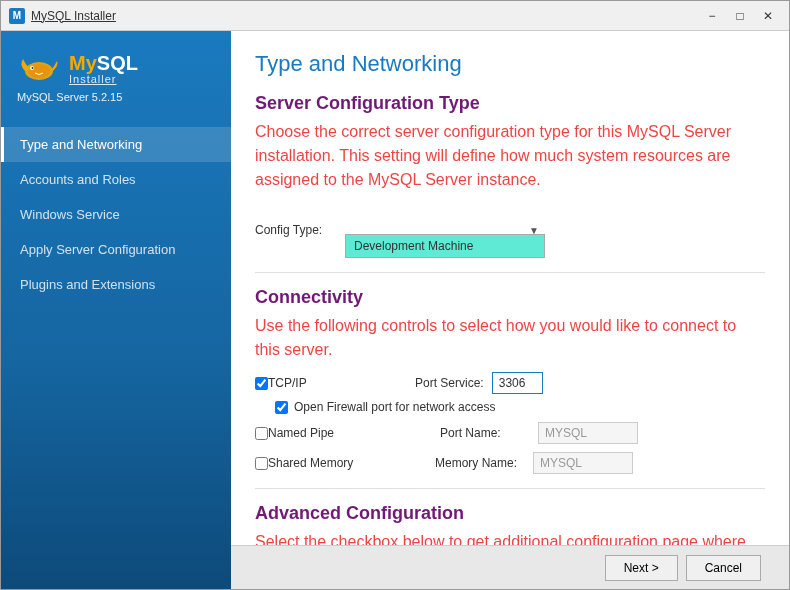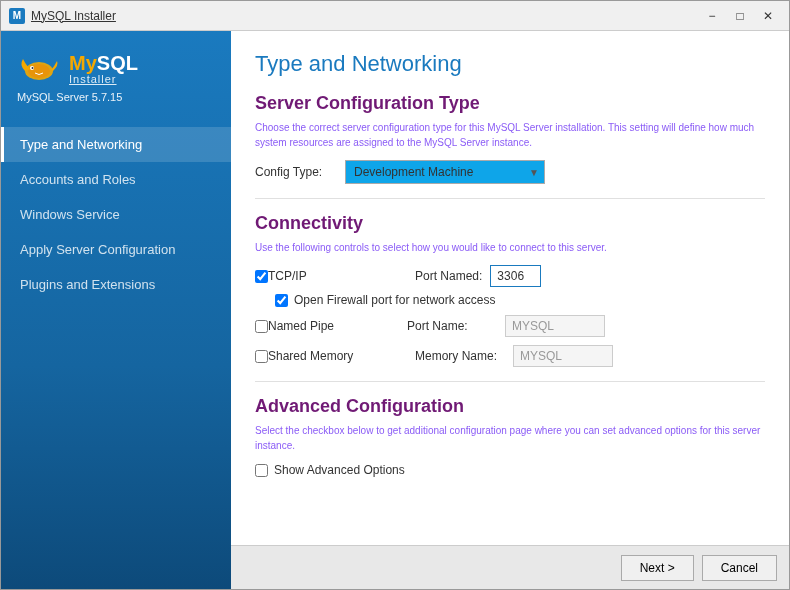--- a/index.html
+++ b/index.html
@@ -138,22 +138,22 @@
       font-weight: 300;
       margin-bottom: 16px;
     }
     .section-title {
       font-size: 18px;
       font-weight: 600;
       color: #701a75;
       margin-bottom: 6px;
     }
     .section-desc {
-      font-size: 10px;
-      color: #8b5cf6;
+      font-size: 16px;
+      color: #ef4444;
       margin-bottom: 10px;
       line-height: 1.5;
     }
     .section-divider {
       border: none;
       border-top: 1px solid #e0e0e0;
       margin: 14px 0;
     }
     .config-type-row {
       display: flex;
@@ -168,26 +168,27 @@
     }
     .select-wrapper {
       position: relative;
       display: inline-flex;
       align-items: center;
     }
     .config-select {
       appearance: none;
       -webkit-appearance: none;
       border: 1px solid #aaa;
-      background: #0ea5e9;
+      background: #5eead4;
       padding: 4px 28px 4px 8px;
       font-size: 12px;
       width: 200px;
       cursor: pointer;
       color: #333;
+      margin-top: 32px;
     }
     .select-arrow {
       position: absolute;
       right: 6px;
       pointer-events: none;
       font-size: 10px;
       color: #555;
     }
 
     .connectivity-section { }
@@ -256,21 +257,21 @@
 
     .advanced-section { }
 
     .footer-bar {
       background: #e8e8e8;
       border-top: 1px solid #ccc;
       height: 44px;
       display: flex;
       align-items: center;
       justify-content: flex-end;
-      padding: 0 12px;
+      padding: 0 28px;
       gap: 8px;
       flex-shrink: 0;
     }
     .footer-btn {
       padding: 5px 18px;
       font-size: 12px;
       border: 1px solid #aaa;
       background: #f0f0f0;
       cursor: pointer;
       min-width: 70px;
@@ -309,21 +310,21 @@
             <circle cx="15.5" cy="17" r="1" fill="#333"></circle>
             <path d="M18 22 Q22 25 26 22" stroke="white" stroke-width="1" fill="none"></path>
           </svg>
           <div>
             <div style="color:white; font-size:20px; font-weight:bold; line-height:1;">
               <span style="color:#f4a800;">My</span><span>SQL</span>
             </div>
             <div style="color:rgba(255,255,255,0.85); font-size:11px; letter-spacing:1px;text-decoration:underline;">Installer</div>
           </div>
         </div>
-        <div class="logo-subtitle">MySQL Server 5.7.15</div>
+        <div class="logo-subtitle">MySQL Server 5.2.15</div>
       </div>
 
       <nav class="sidebar-nav">
         <div class="nav-item active">
           <span>Type and Networking</span>
         </div>
         <div class="nav-item">
           <span>Accounts and Roles</span>
         </div>
         <div class="nav-item">
@@ -363,41 +364,41 @@
         <div class="connectivity-section">
           <div class="section-title">Connectivity</div>
           <p class="section-desc">Use the following controls to select how you would like to connect to this server.</p>
 
           <div class="tcpip-main-row">
             <div class="tcpip-left">
               <input type="checkbox" id="tcpip" checked="" style="">
               <label for="tcpip" class="checkbox-label">TCP/IP</label>
             </div>
             <div class="tcpip-right">
-              <span class="port-label">Port Named:</span>
+              <span class="port-label">Port Service:</span>
               <input type="text" class="port-input" value="3306" style="">
             </div>
           </div>
 
           <div class="checkbox-row indented">
             <input type="checkbox" id="firewall" checked="" style="">
             <label for="firewall" class="checkbox-label">Open Firewall port for network access</label>
           </div>
 
           <div class="named-pipe-row">
-            <div style="display:flex; align-items:center; width:152px;">
+            <div style="display:flex; align-items:center; width:185px;">
               <input type="checkbox" id="namedpipe" style="">
               <label for="namedpipe" class="checkbox-label">Named Pipe</label>
             </div>
             <span class="pipe-memory-label">Port Name:</span>
             <input type="text" class="pipe-input" value="MYSQL" disabled="" style="">
           </div>
 
           <div class="named-pipe-row">
-            <div style="display:flex; align-items:center; width:160px;">
+            <div style="display:flex; align-items:center; width:180px;">
               <input type="checkbox" id="sharedmem" style="">
               <label for="sharedmem" class="checkbox-label">Shared Memory</label>
             </div>
             <span class="pipe-memory-label">Memory Name:</span>
             <input type="text" class="pipe-input" value="MYSQL" disabled="" style="">
           </div>
         </div>
 
         <hr class="section-divider">
 

